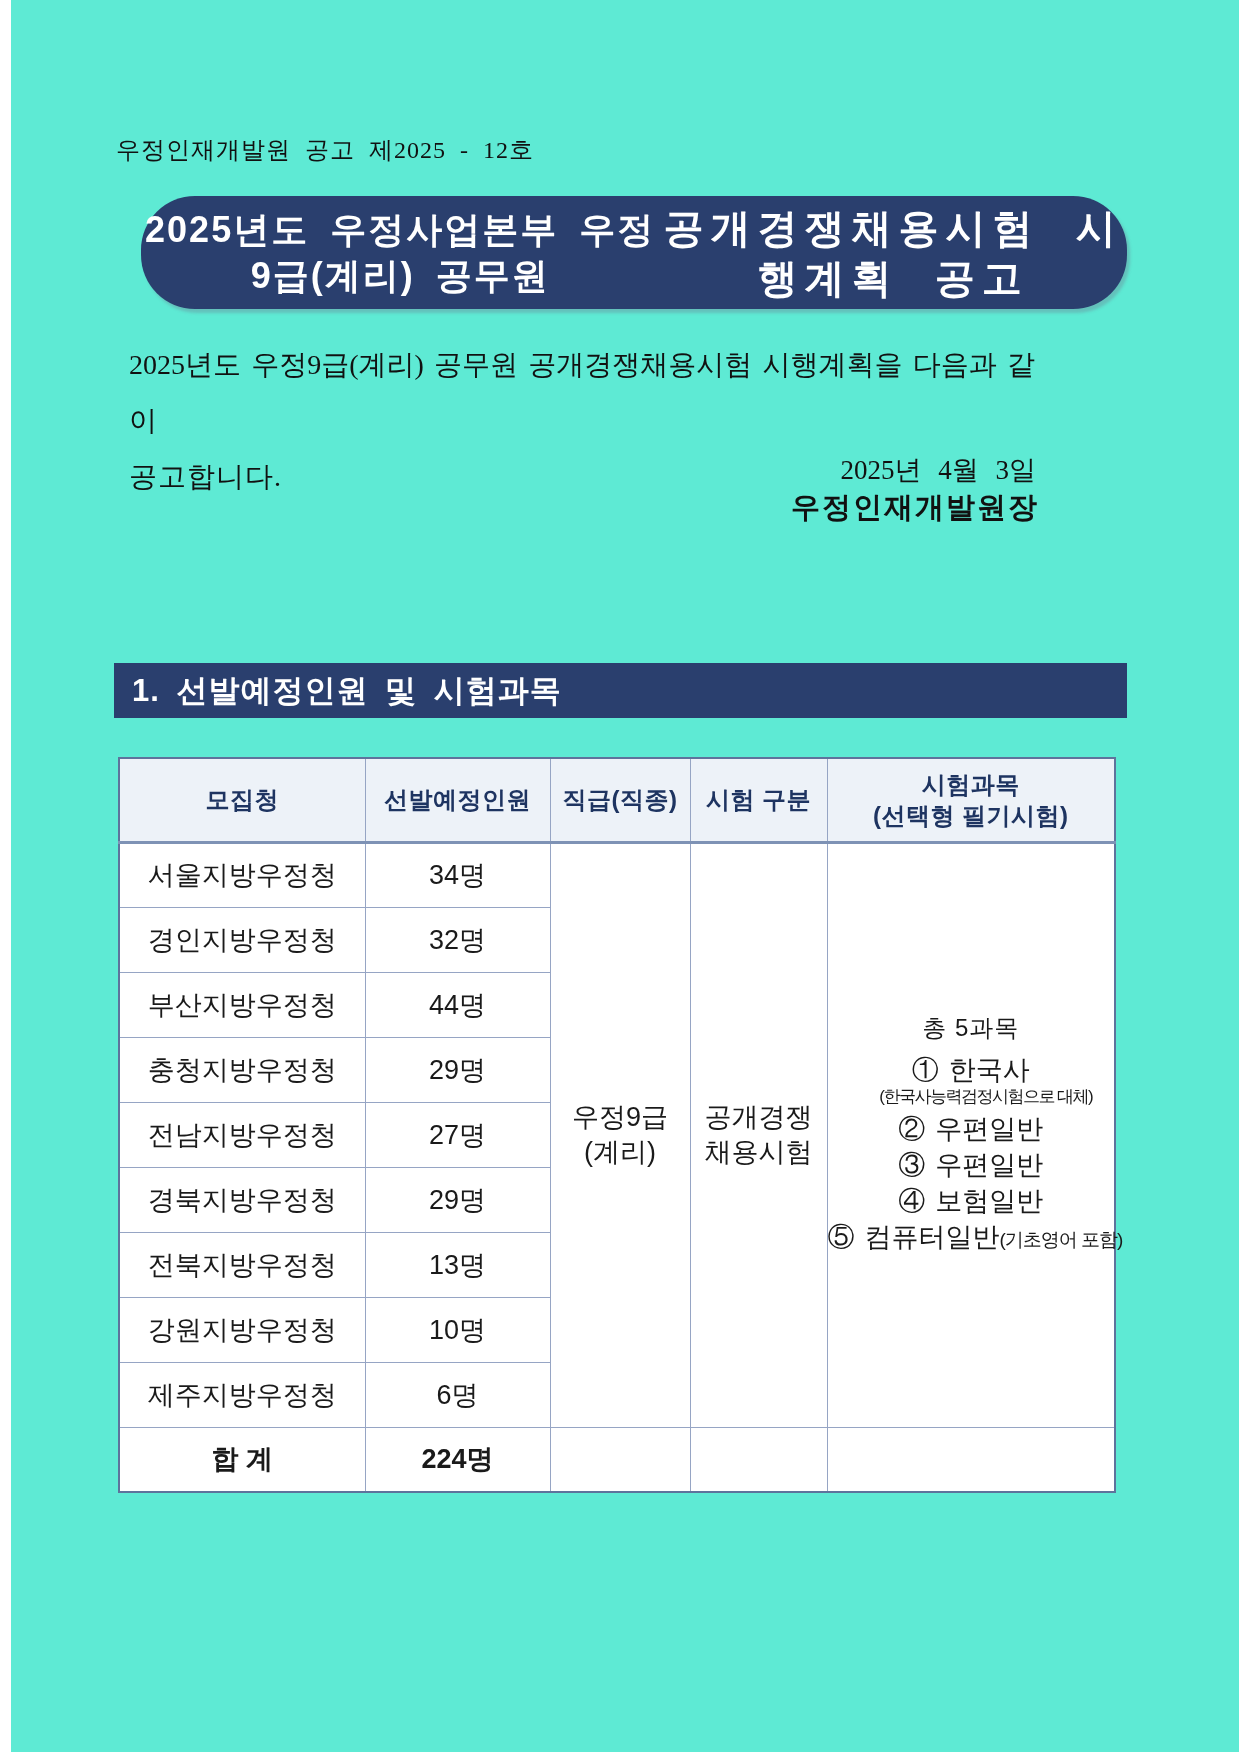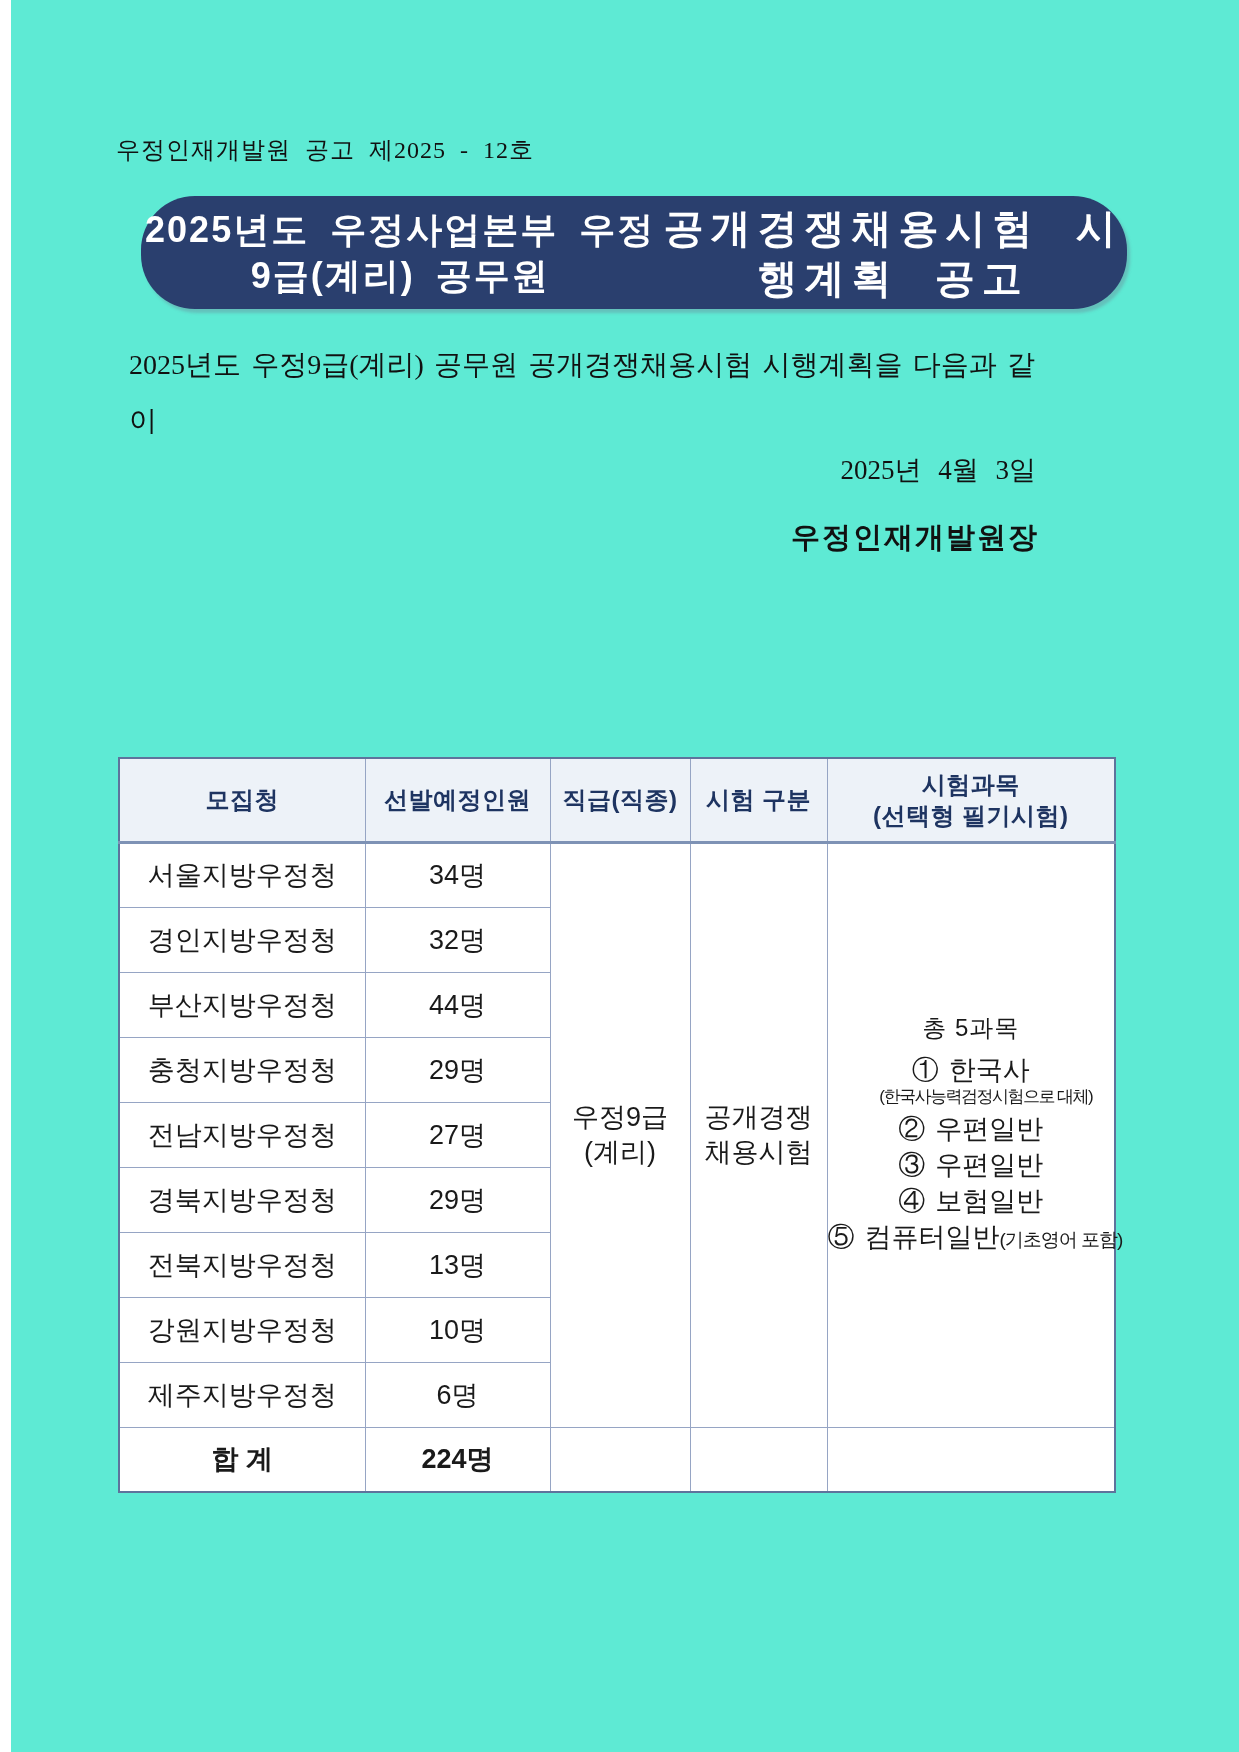--- a/index.html
+++ b/index.html
@@ -35,21 +35,21 @@
     font-size:28px;line-height:56px;color:#111;
   }
   .intro-line1{text-align:justify;text-align-last:justify;}
   .intro-line2{text-align:left;letter-spacing:1px;}
   .date-line{
     position:absolute;right:214px;top:452px;
     font-family:"Liberation Serif",serif;
     font-size:27px;word-spacing:10px;color:#111;
   }
   .signer-line{
-    position:absolute;right:211px;top:518px;
+    position:absolute;right:211px;top:488px;
     font-family:"Liberation Serif",serif;
     font-size:29px;font-weight:700;letter-spacing:2px;color:#111;text-align:center;
   }
   
   .section-bar{
     position:absolute;left:103px;top:663px;width:1013px;height:55px;
     background:#2a3f6e;color:#ffffff;
     font-size:31px;font-weight:700;line-height:55px;
     padding-left:18px;box-sizing:border-box;
     letter-spacing:1px;word-spacing:7px;
@@ -96,25 +96,27 @@
 
   <div class="doc-number">우정인재개발원 공고 제2025 - 12호</div>
 
   <div class="banner">
     <div class="banner-line1">2025년도 우정사업본부 우정9급(계리) 공무원</div>
     <div class="banner-line2">공개경쟁채용시험 시행계획 공고</div>
   </div>
 
   <div class="intro">
     <div class="intro-line1">2025년도 우정9급(계리) 공무원 공개경쟁채용시험 시행계획을 다음과 같이</div>
+    <div class="intro-line2">공고합니다.</div>
   </div>
 
   <div class="date-line">2025년 4월 3일</div>
   <div class="signer-line">우정인재개발원장</div>
 
+  <div class="section-bar">1. 선발예정인원 및 시험과목</div>
 
   <table class="recruit">
     <colgroup>
       <col style="width:246px">
         <col style="width:185px">
         <col style="width:140px">
       <col style="width:137px">
         <col style="width:288px">
     </colgroup>
     <thead>

